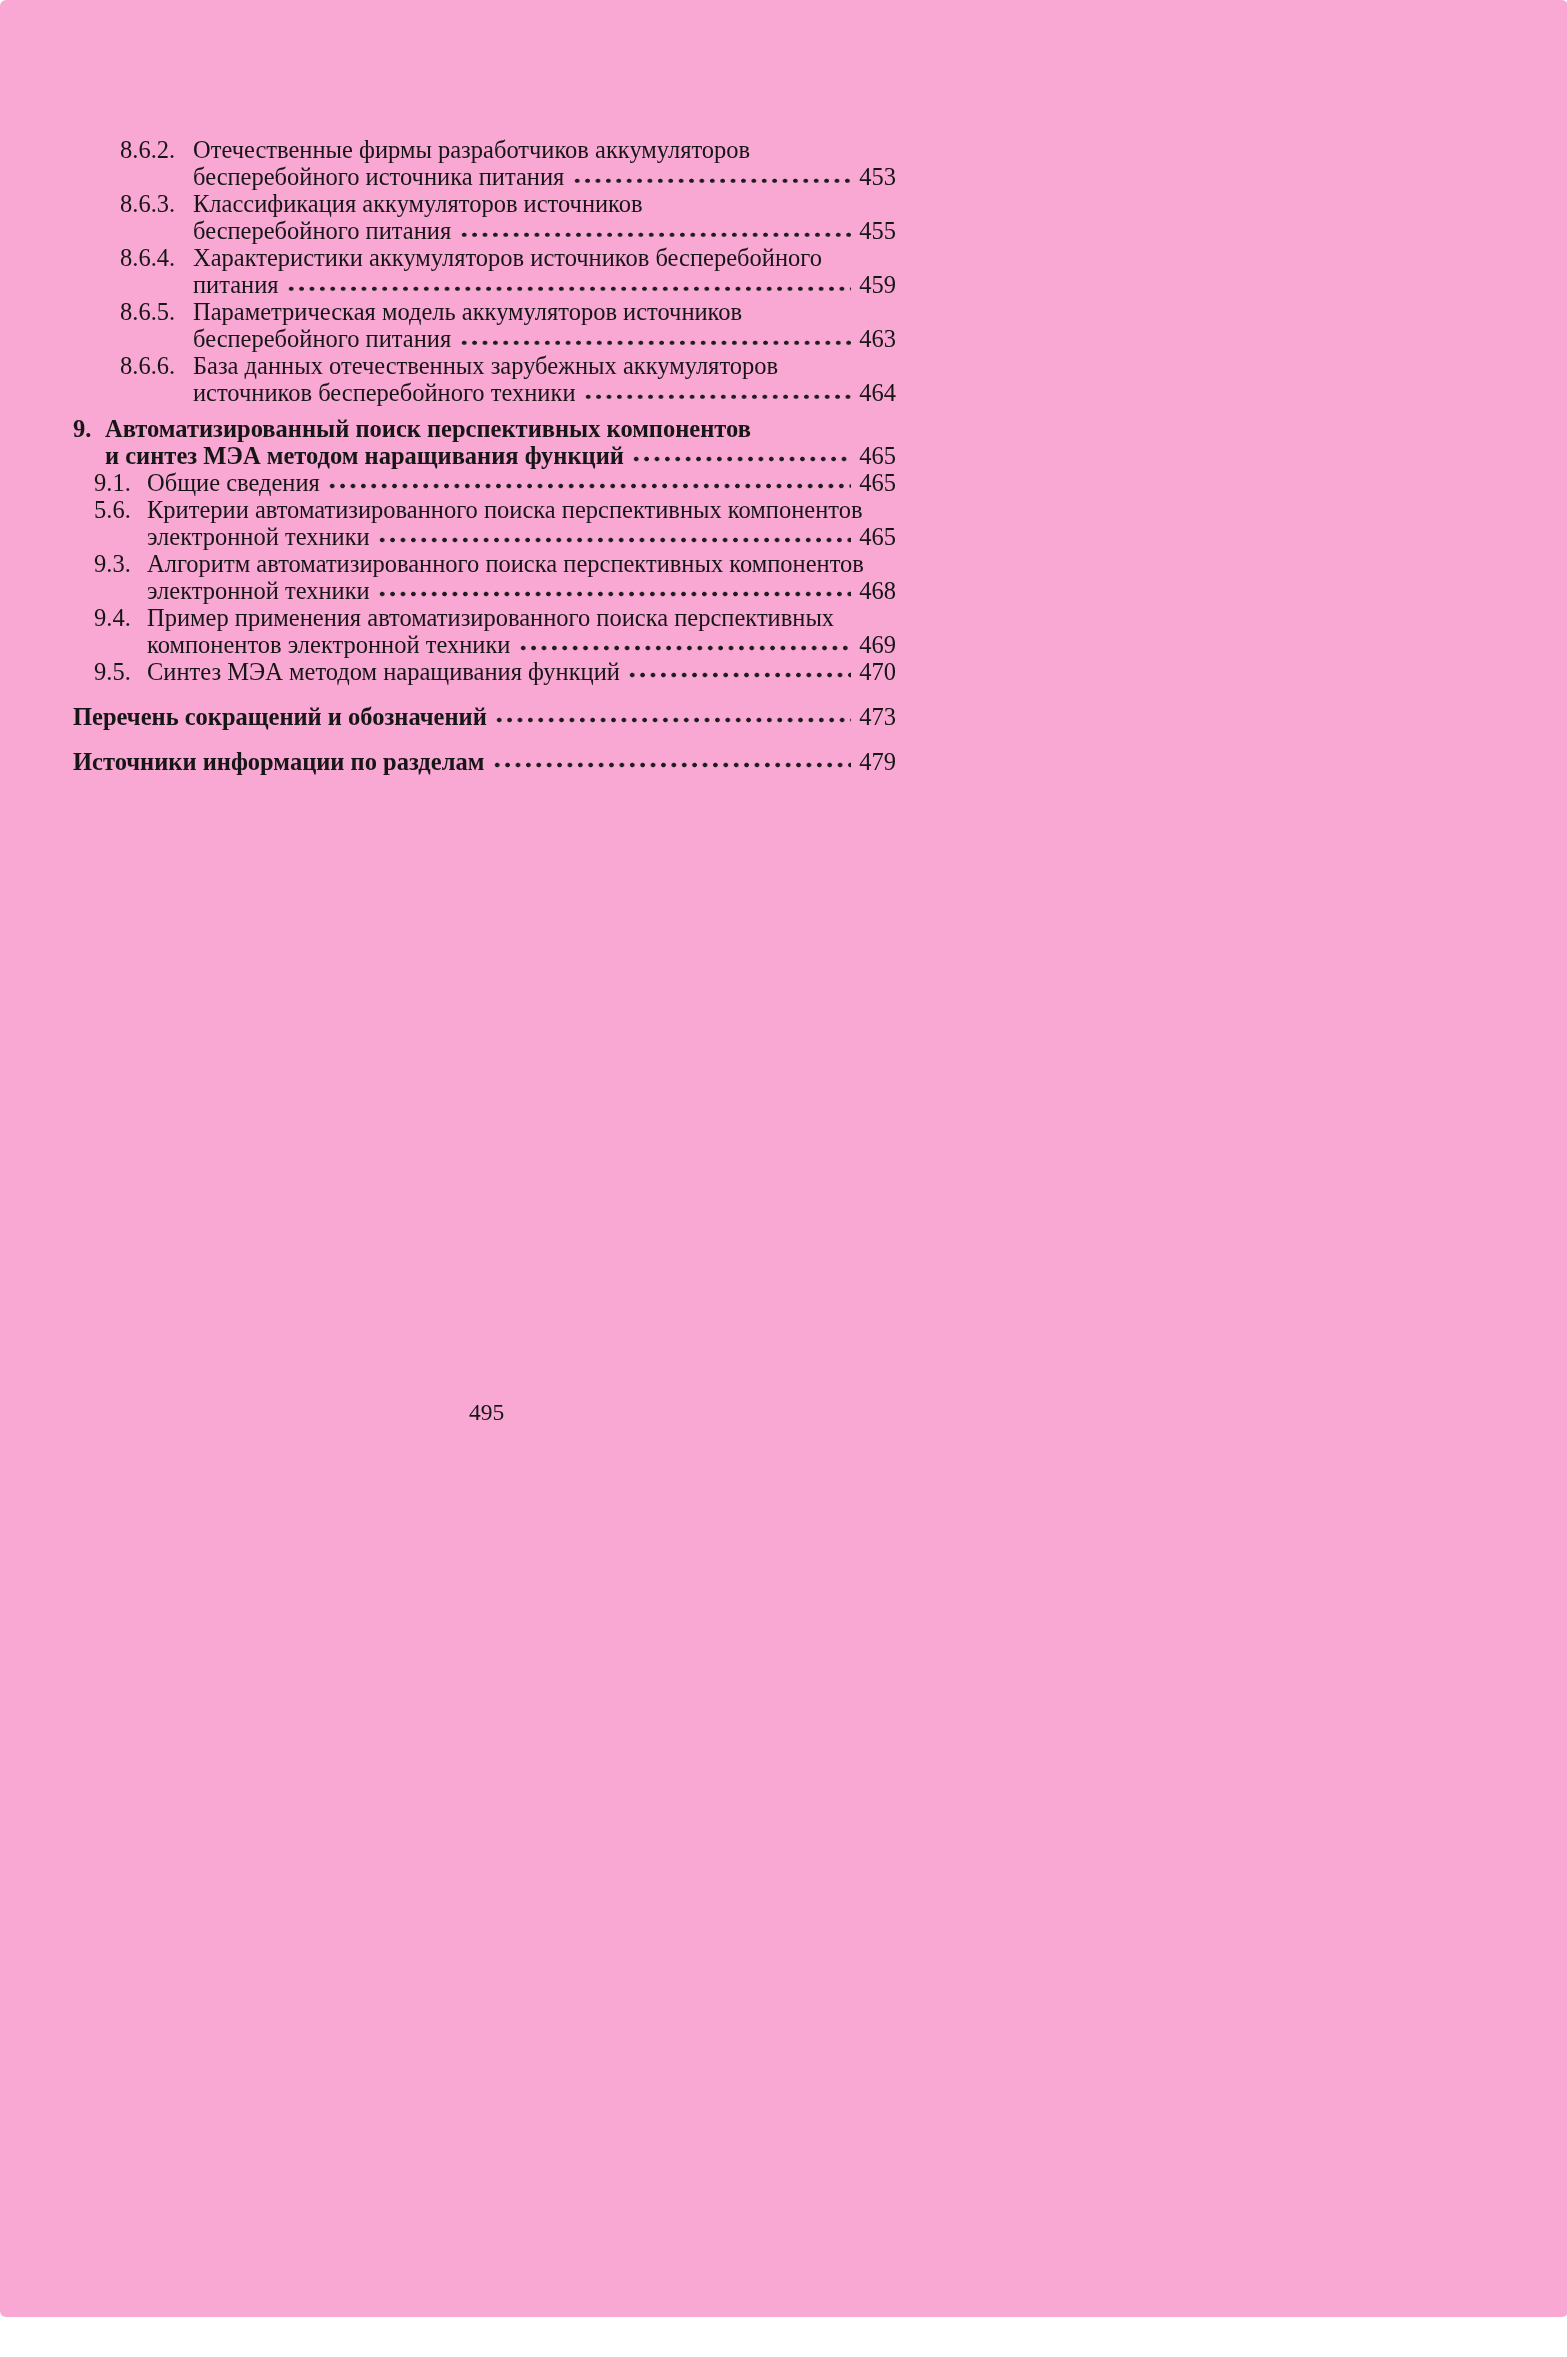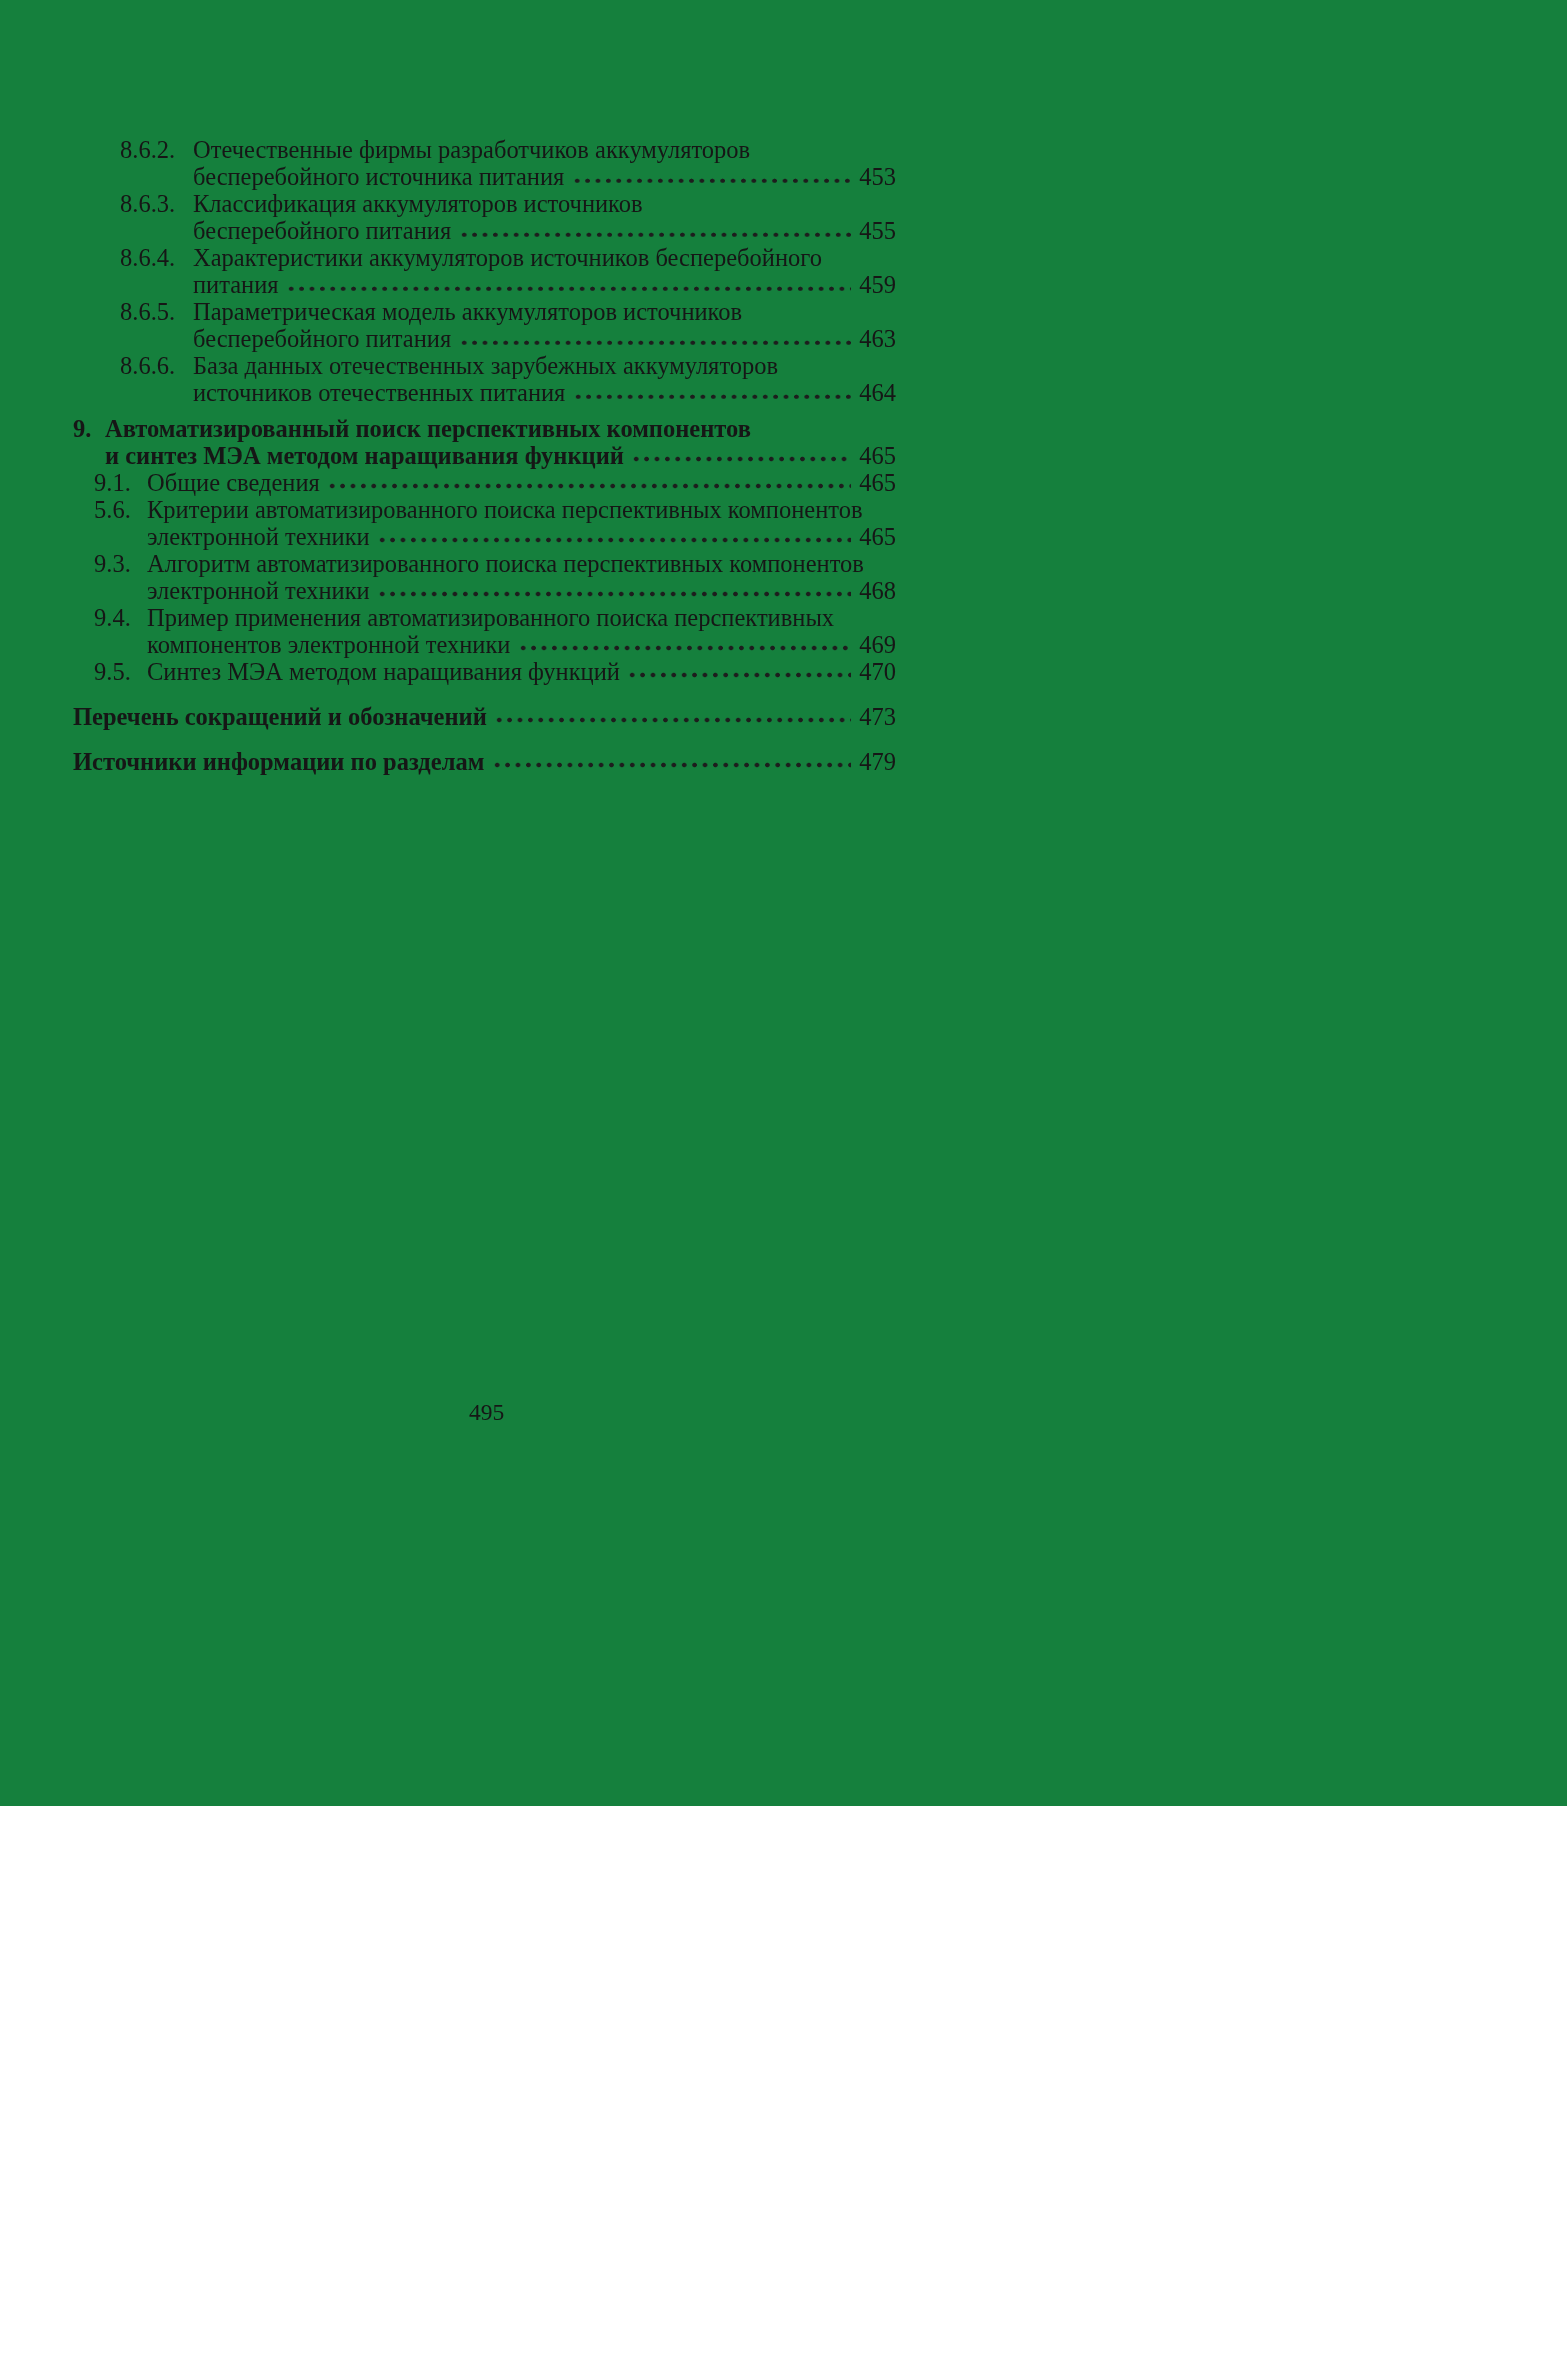--- a/index.html
+++ b/index.html
@@ -8,23 +8,24 @@
   body {
     width: 1568px;
     height: 2358px;
     background: #ffffff;
     font-family: "Liberation Serif", "DejaVu Serif", serif;
     color: #161616;
   }
   .page {
     position: relative;
     width: 1568px;
-    height: 1806px;
-    background: #15803d;
+    height: 2317px;
+    background: #f9a8d4;
     overflow: hidden;
+    border-radius: 6px;
   }
   .toc {
     position: absolute;
     left: 73px;
     top: 136px;
     width: 827px;
     font-size: 24.5px;
     line-height: 27px;
   }
   .entry {
@@ -117,21 +118,21 @@
             <span class="dots"></span>
             <span class="page-num">463</span>
           </div>
         </span>
   </div>
       <div class="entry level-sub">
     <span class="num">8.6.6.</span>
     <span class="body">
           <div class="line">База данных отечественных зарубежных аккумуляторов</div>
           <div class="lastline">
-            <span class="text">источников отечественных питания</span>
+            <span class="text">источников бесперебойного техники</span>
             <span class="dots"></span>
             <span class="page-num">464</span>
           </div>
         </span>
   </div>
       <div class="entry level-chapter bold">
     <span class="num">9.</span>
     <span class="body">
           <div class="line">Автоматизированный поиск перспективных компонентов</div>
           <div class="lastline">

